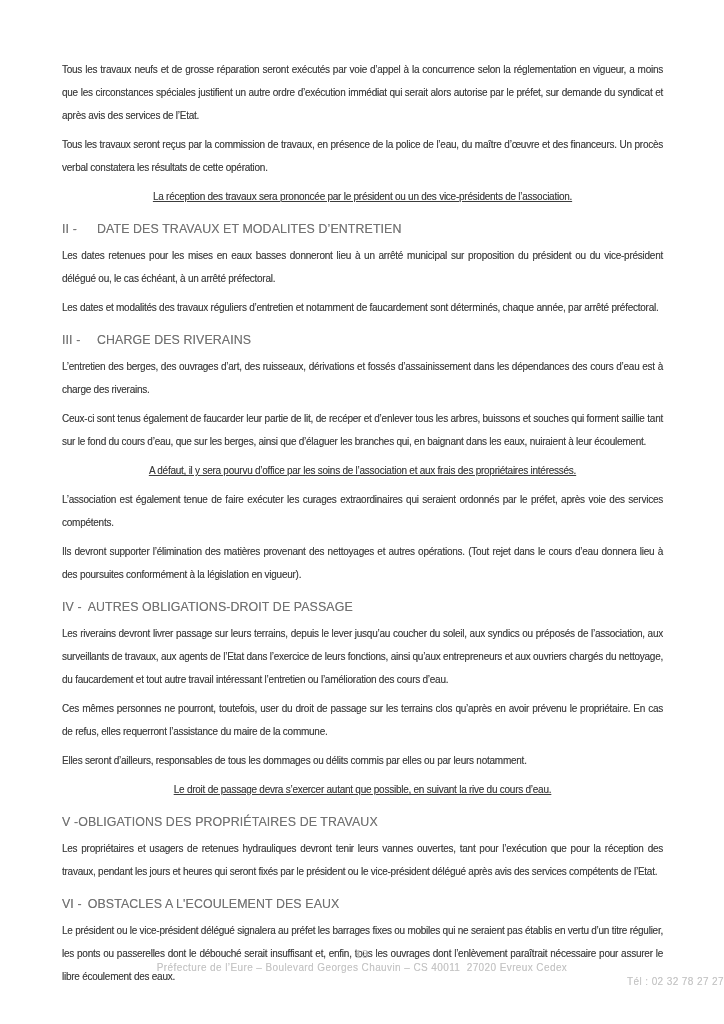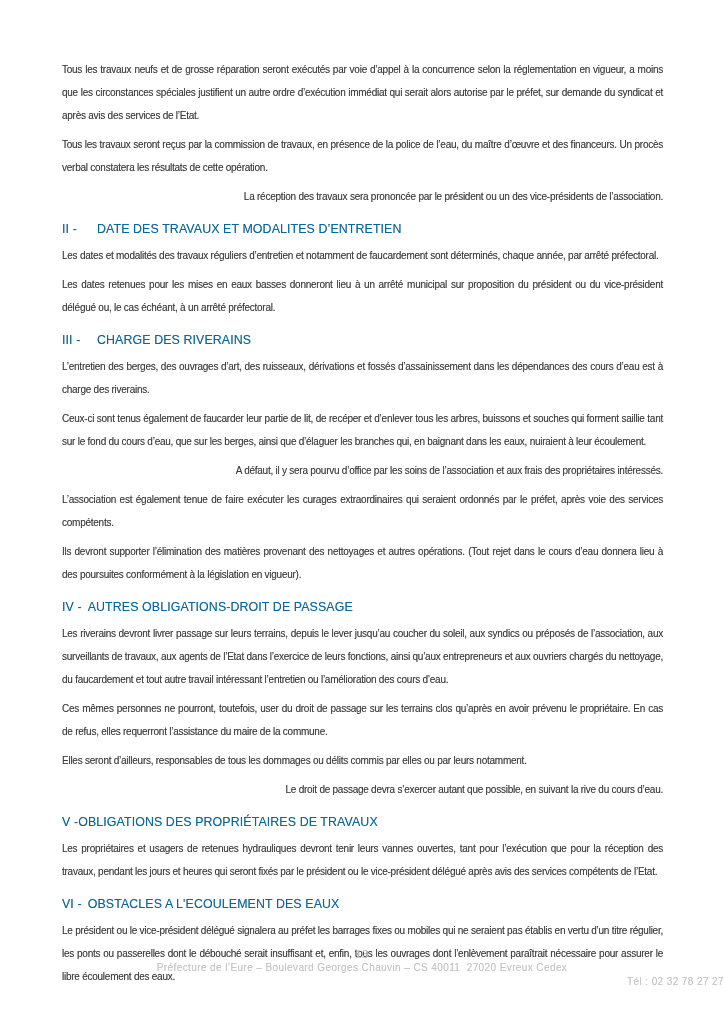--- a/index.html
+++ b/index.html
@@ -19,26 +19,26 @@
     width: 601px;
   }
   .content p {
     margin: 0 0 6px 0;
     font-size: 10px;
     line-height: 23px;
     letter-spacing: -0.25px;
     text-align: justify;
     text-shadow: 0 0 0.6px rgba(60,60,60,0.45);
   }
-  .content p.last-left { text-align: right; }
+  .content p.last-left { text-align: center; text-decoration: underline; }
   .sec {
     margin: 13px 0 7px 0;
     font-size: 12.4px;
     line-height: 16px;
-    color: #0369a1;
+    color: #737373;
     letter-spacing: 0.1px;
     text-shadow: 0 0 0.6px rgba(64,64,64,0.45);
     white-space: nowrap;
   }
   .sec .num { display: inline-block; }
   .sec.v-tab .num { width: 35px; }
   .sec.v-gap .num { margin-right: 6px; }
   .sec.v-none .num { margin-right: 0; }
   .footer {
     position: absolute;
@@ -57,22 +57,22 @@
 <body>
 
 <div class="page">
   <div class="content">
 
     <p>Tous les travaux neufs et de grosse réparation seront exécutés par voie d’appel à la concurrence selon la réglementation en vigueur, a moins que les circonstances spéciales justifient un autre ordre d’exécution immédiat qui serait alors autorise par le préfet, sur demande du syndicat et après avis des services de l’Etat.</p>
     <p>Tous les travaux seront reçus par la commission de travaux, en présence de la police de l’eau, du maître d’œuvre et des financeurs. Un procès verbal constatera les résultats de cette opération.</p>
     <p class="last-left">La réception des travaux sera prononcée par le président ou un des vice-présidents de l’association.</p>
 
     <div class="sec v-tab"><span class="num">II -</span><span>DATE DES TRAVAUX ET MODALITES D’ENTRETIEN</span></div>
+    <p>Les dates retenues pour les mises en eaux basses donneront lieu à un arrêté municipal sur proposition du président ou du vice-président délégué ou, le cas échéant, à un arrêté préfectoral.</p>
     <p>Les dates et modalités des travaux réguliers d’entretien et notamment de faucardement sont déterminés, chaque année, par arrêté préfectoral.</p>
-    <p>Les dates retenues pour les mises en eaux basses donneront lieu à un arrêté municipal sur proposition du président ou du vice-président délégué ou, le cas échéant, à un arrêté préfectoral.</p>
 
     <div class="sec v-tab"><span class="num">III -</span><span>CHARGE DES RIVERAINS</span></div>
     <p>L’entretien des berges, des ouvrages d’art, des ruisseaux, dérivations et fossés d’assainissement dans les dépendances des cours d’eau est à charge des riverains.</p>
     <p>Ceux-ci sont tenus également de faucarder leur partie de lit, de recéper et d’enlever tous les arbres, buissons et souches qui forment saillie tant sur le fond du cours d’eau, que sur les berges, ainsi que d’élaguer les branches qui, en baignant dans les eaux, nuiraient à leur écoulement.</p>
     <p class="last-left">A défaut, il y sera pourvu d’office par les soins de l’association et aux frais des propriétaires intéressés.</p>
     <p>L’association est également tenue de faire exécuter les curages extraordinaires qui seraient ordonnés par le préfet, après voie des services compétents.</p>
     <p>Ils devront supporter l’élimination des matières provenant des nettoyages et autres opérations. (Tout rejet dans le cours d’eau donnera lieu à des poursuites conformément à la législation en vigueur).</p>
 
     <div class="sec v-gap"><span class="num">IV -</span><span>AUTRES OBLIGATIONS-DROIT DE PASSAGE</span></div>
     <p>Les riverains devront livrer passage sur leurs terrains, depuis le lever jusqu’au coucher du soleil, aux syndics ou préposés  de l’association, aux surveillants de travaux, aux agents de l’Etat dans l’exercice de leurs fonctions, ainsi qu’aux entrepreneurs et aux ouvriers chargés du nettoyage, du faucardement et tout autre travail intéressant l’entretien ou l’amélioration des cours d’eau.</p>

